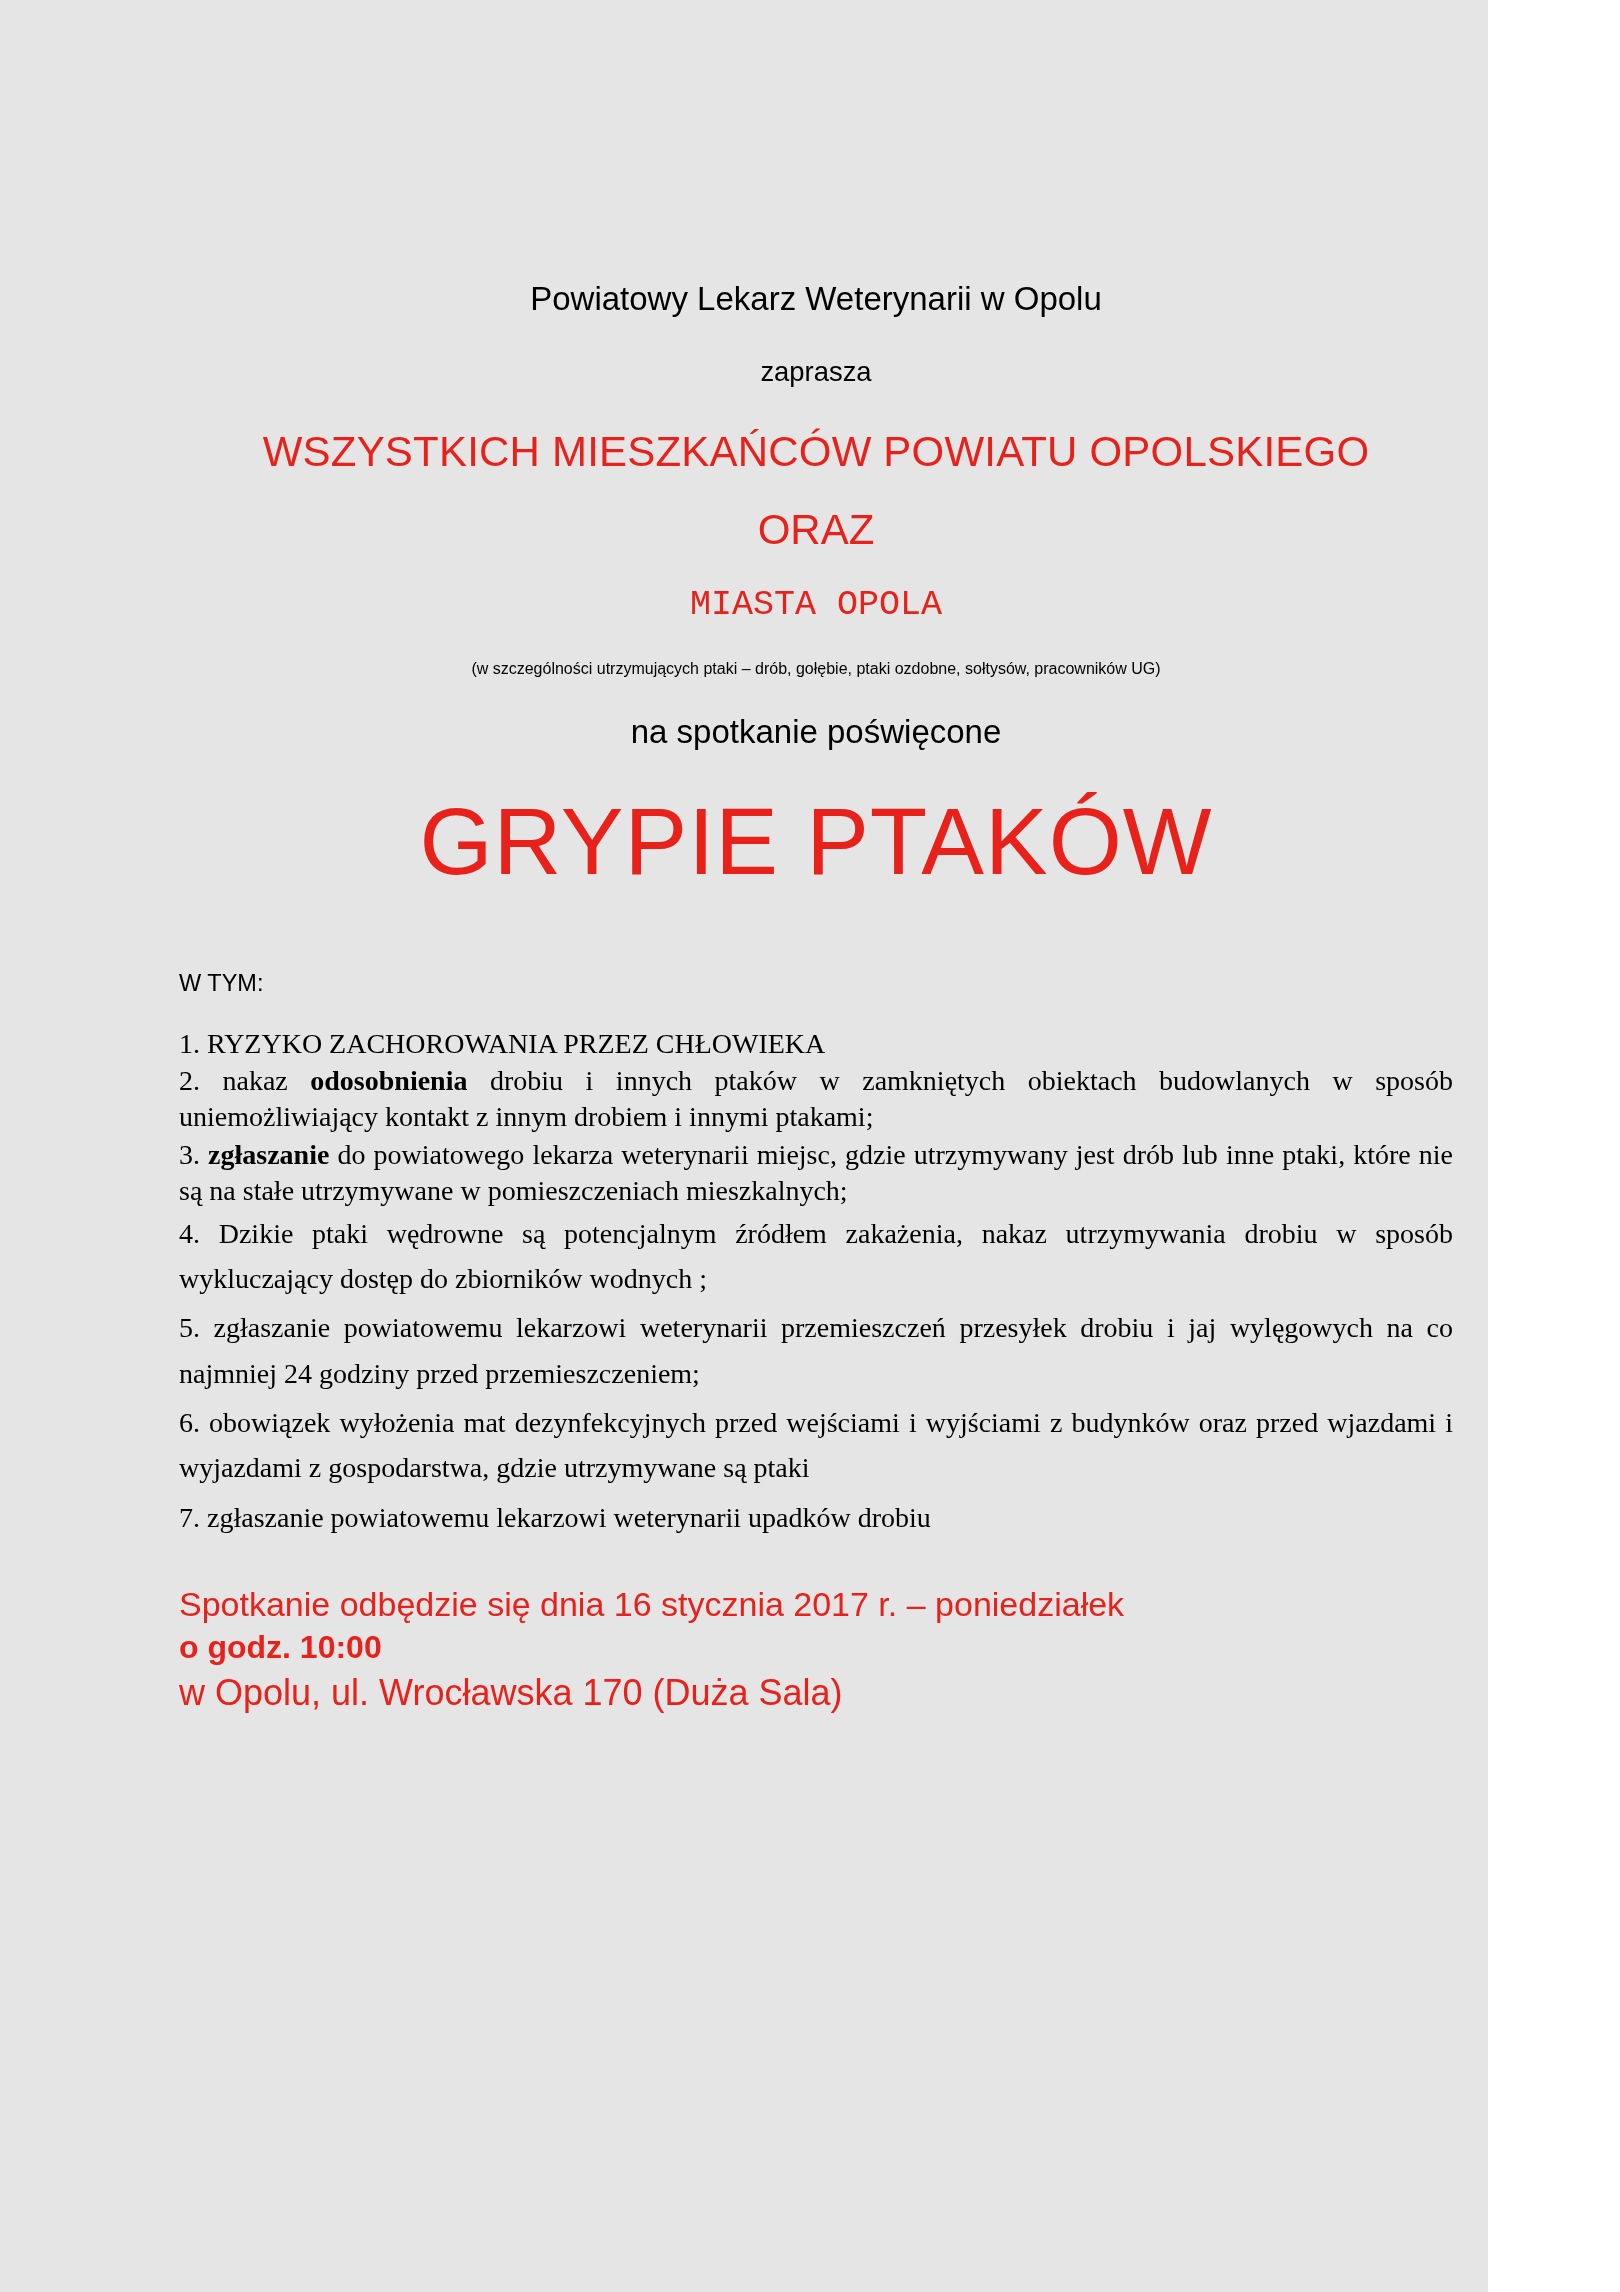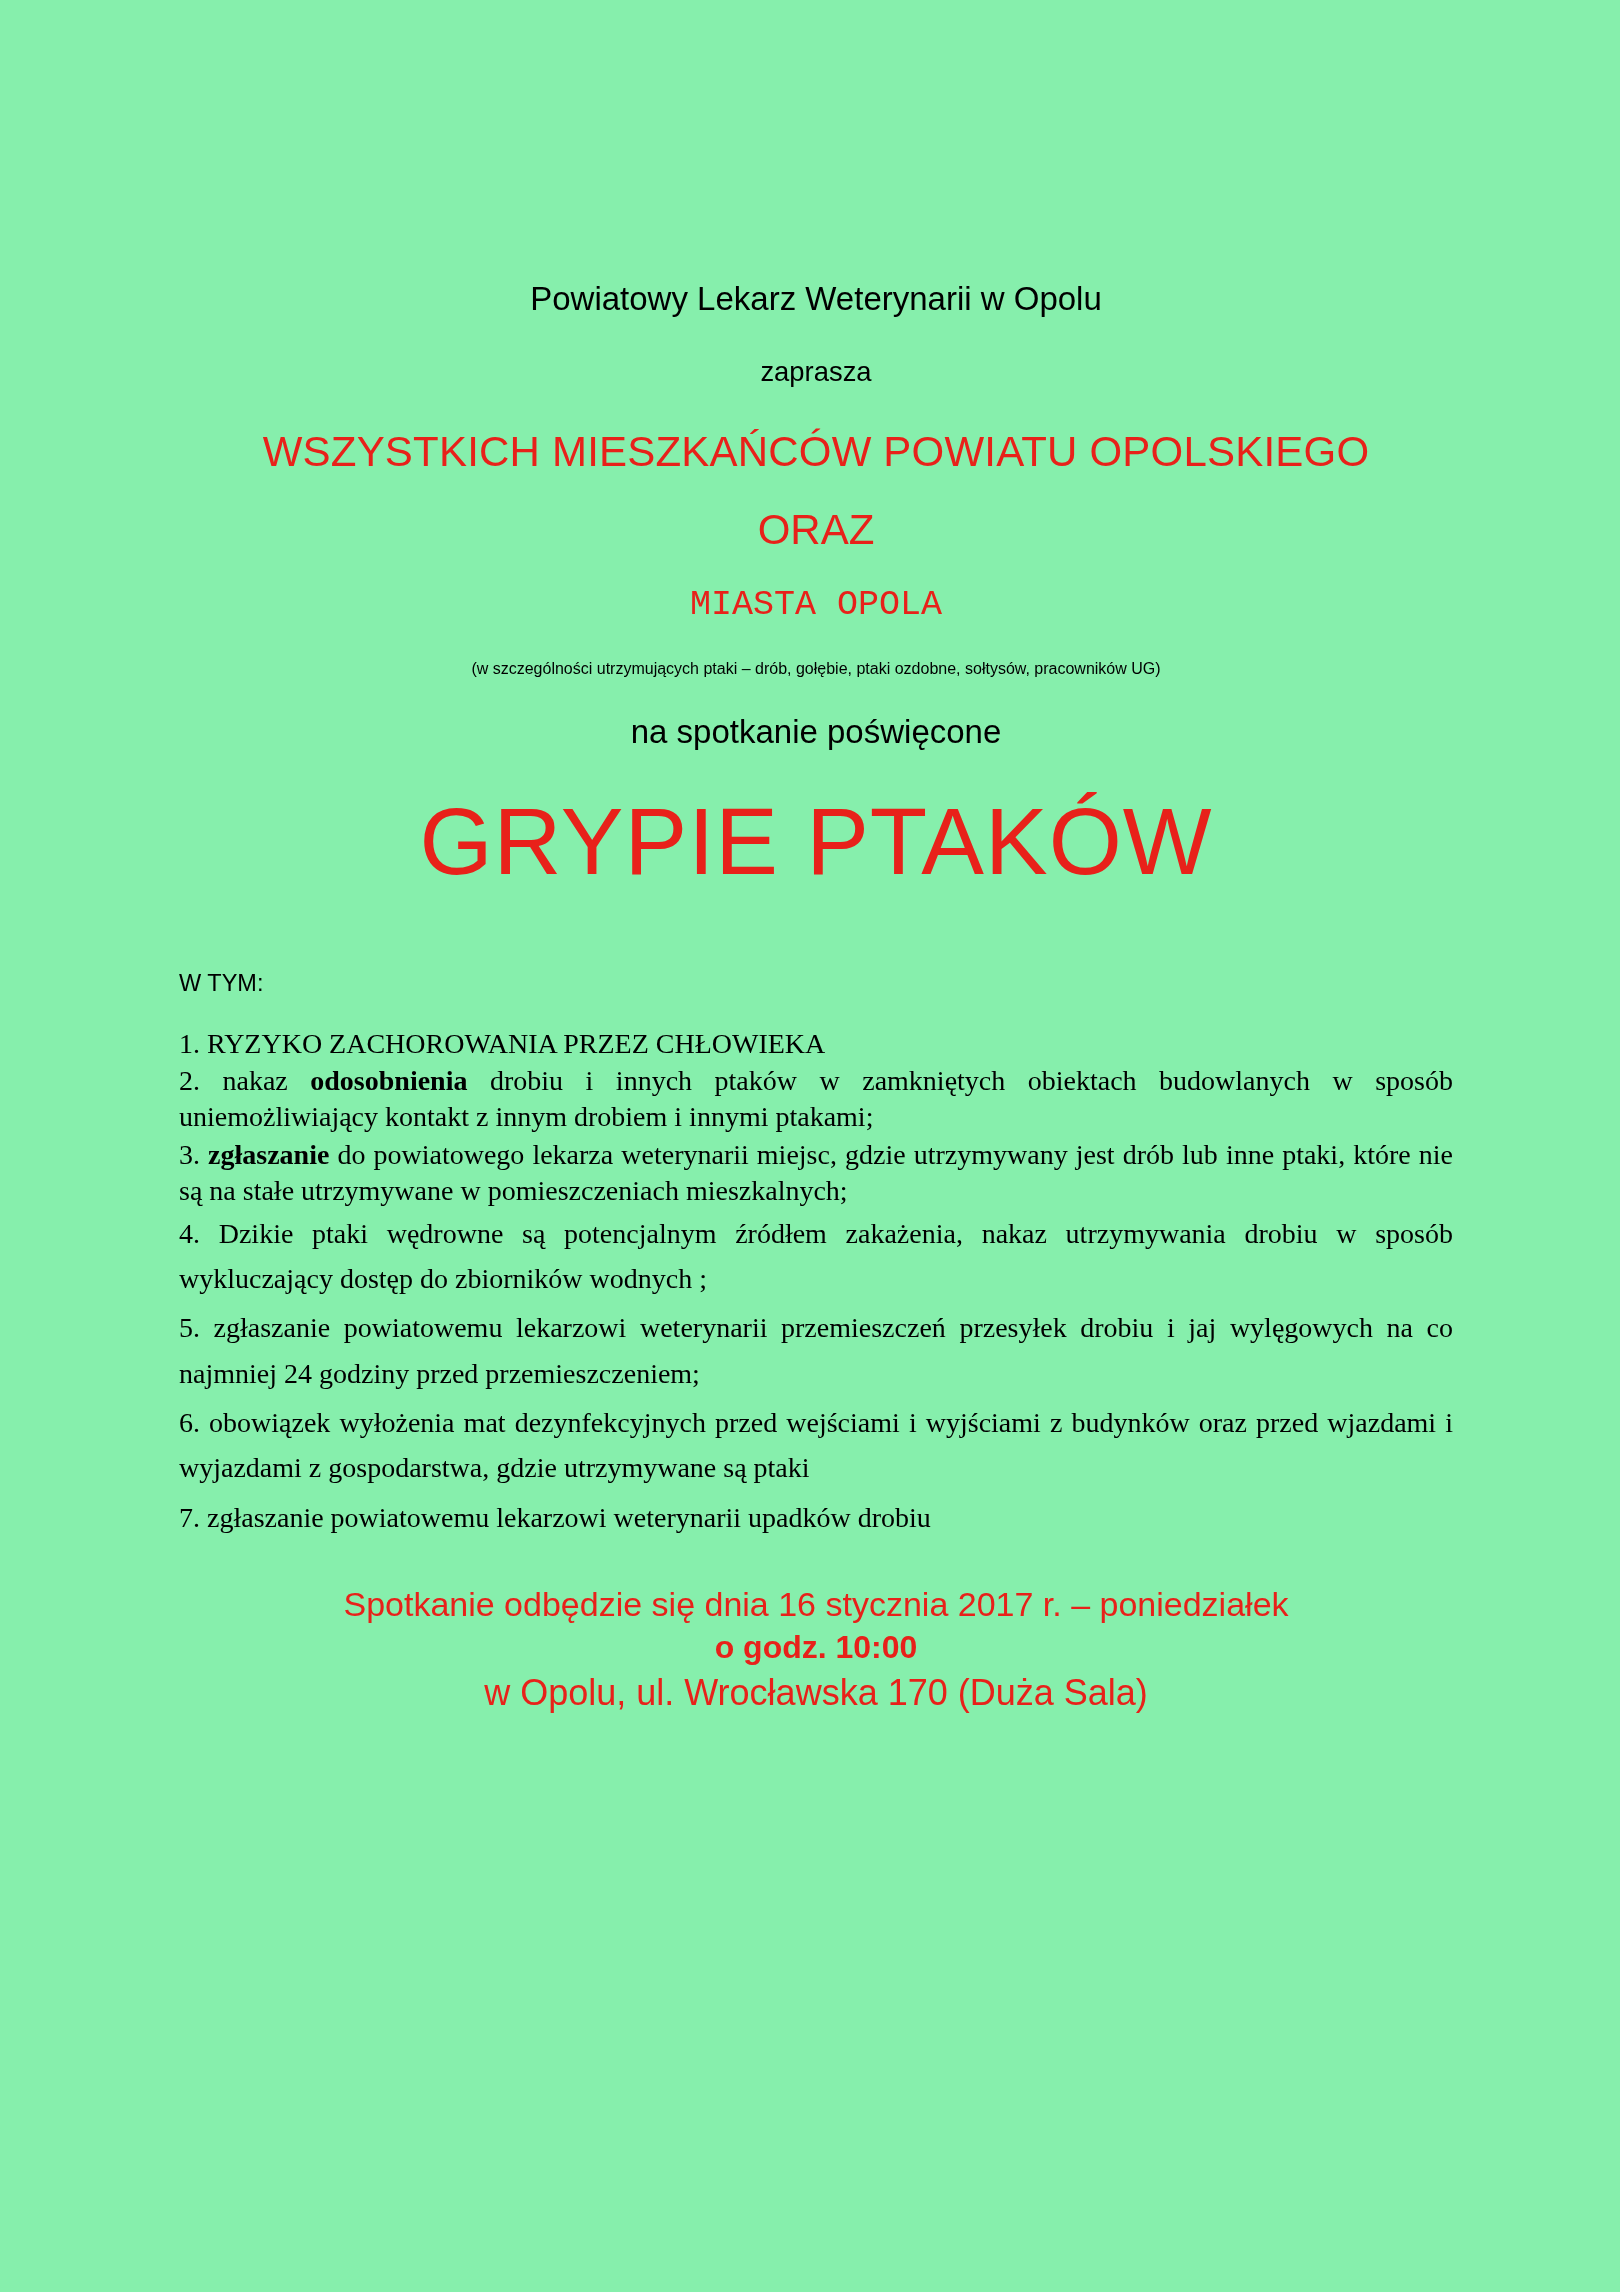--- a/index.html
+++ b/index.html
@@ -11,26 +11,26 @@
   body {
     width: 1620px;
     height: 2293px;
     font-family: "Liberation Sans", sans-serif;
     color: #000000;
     -webkit-font-smoothing: antialiased;
   }
 
   .page {
     position: relative;
-    width: 1620px;
+    width: 1488px;
     height: 2293px;
     box-sizing: border-box;
     padding: 0;
     overflow: hidden;
-    background: #86efac;
+    background: #e5e5e5;
   }
 
   .content {
     position: absolute;
     left: 179px;
     top: 0;
     width: 1274px;
   }
 
   
@@ -117,21 +117,20 @@
   }
   .body-item.loose {
     line-height: 1.62;
     margin-bottom: 3.9px;
   }
   .body-item b { font-weight: bold; }
 
   
   .footer-block {
     margin-top: 43px;
-    text-align: center;
   }
   .meet-date {
     font-size: 34px;
     line-height: 1.28;
     color: #e8211a;
   }
   .meet-time {
     font-size: 32px;
     line-height: 1.34;
     font-weight: bold;

